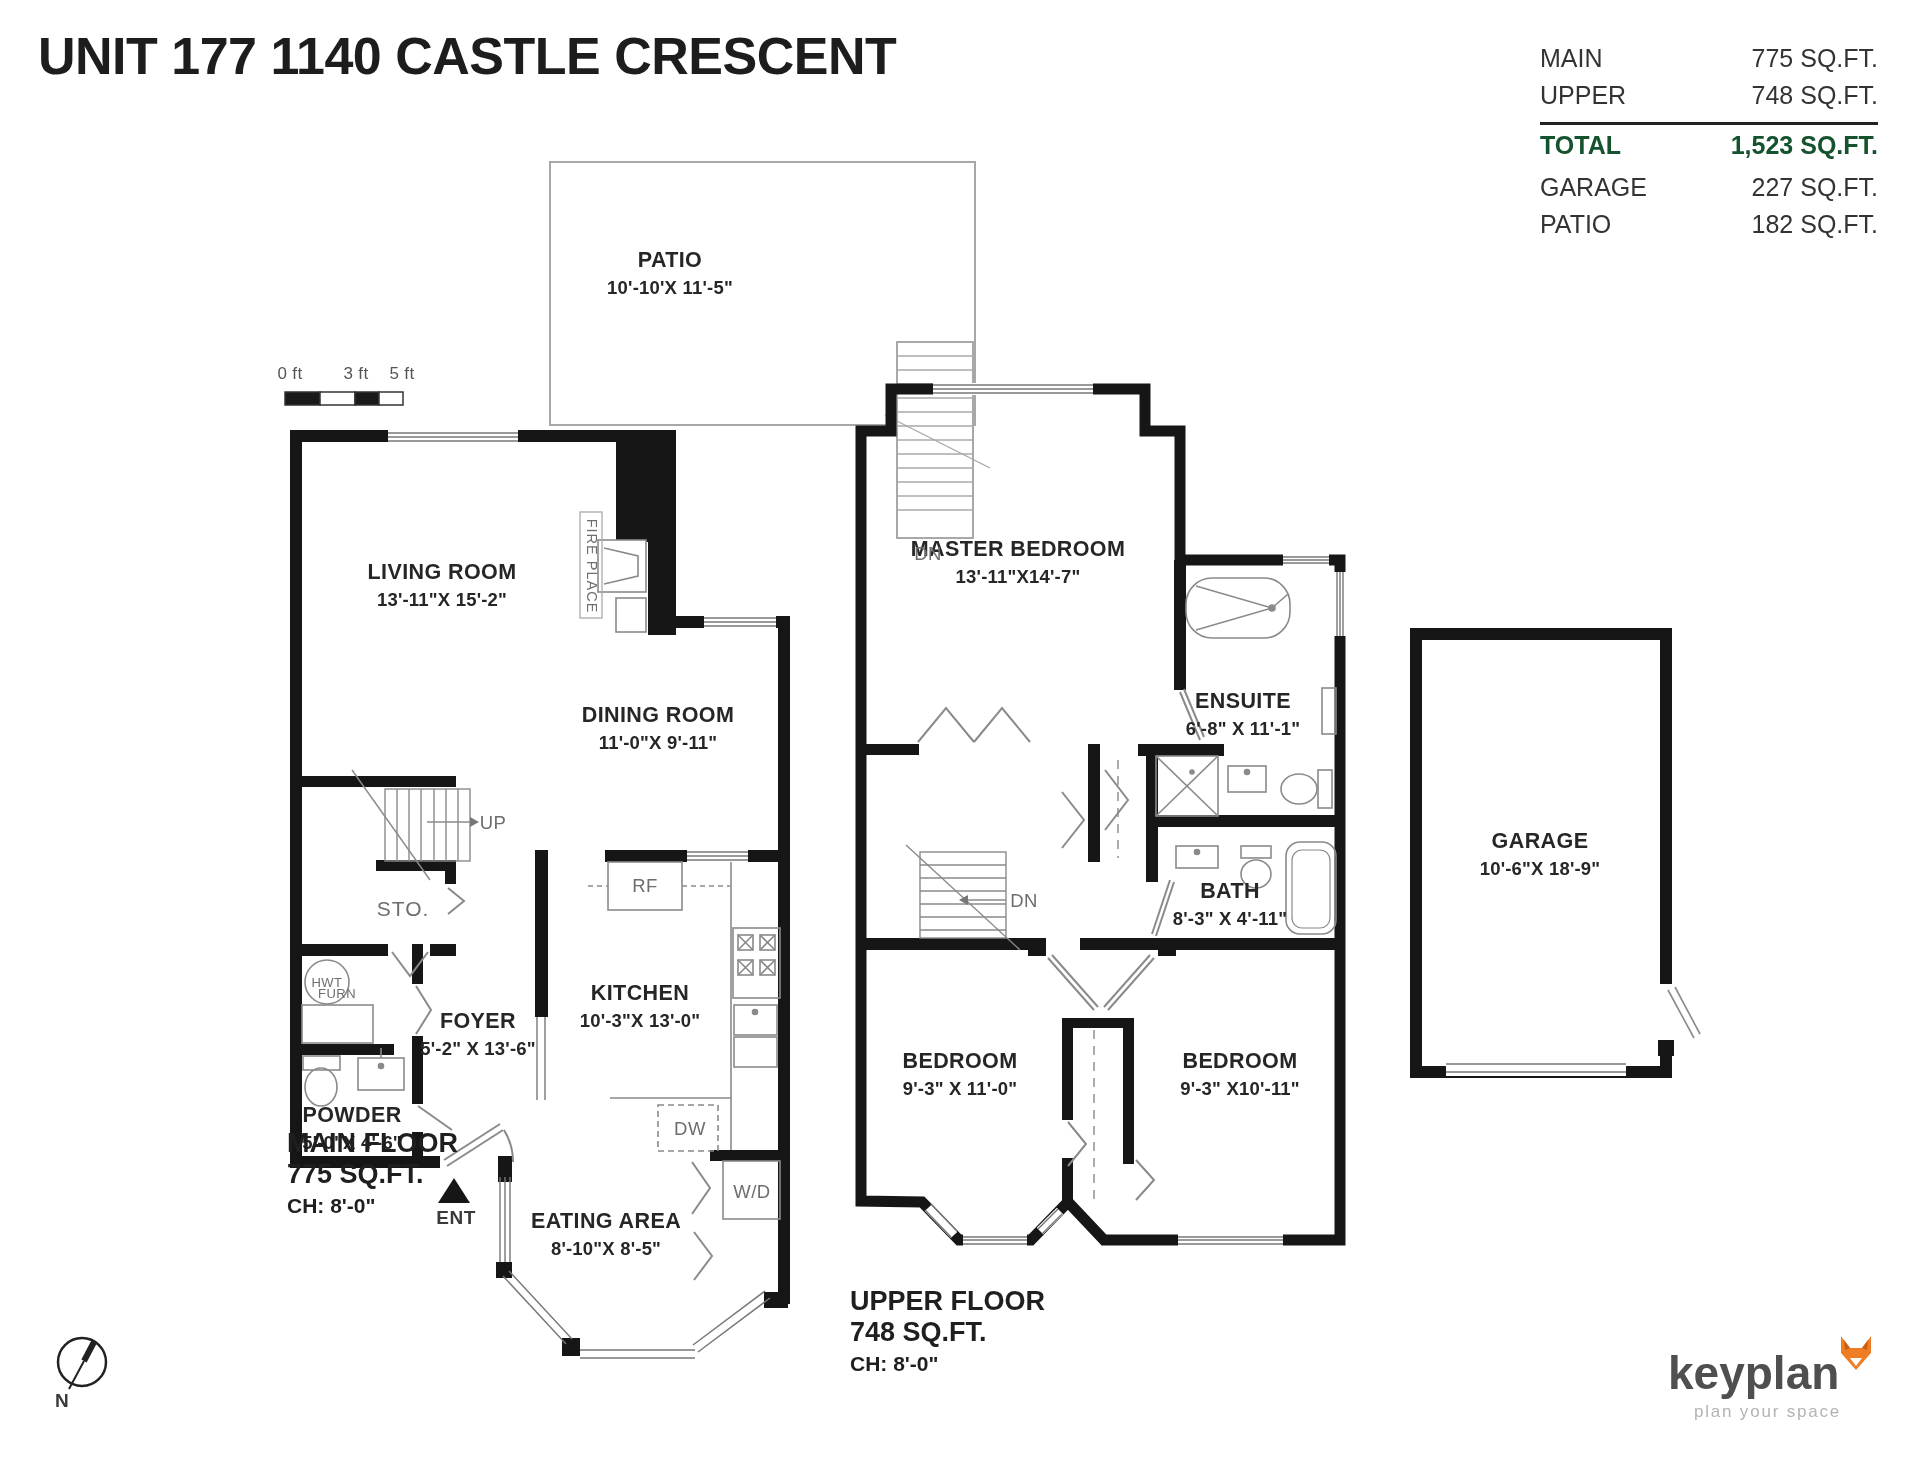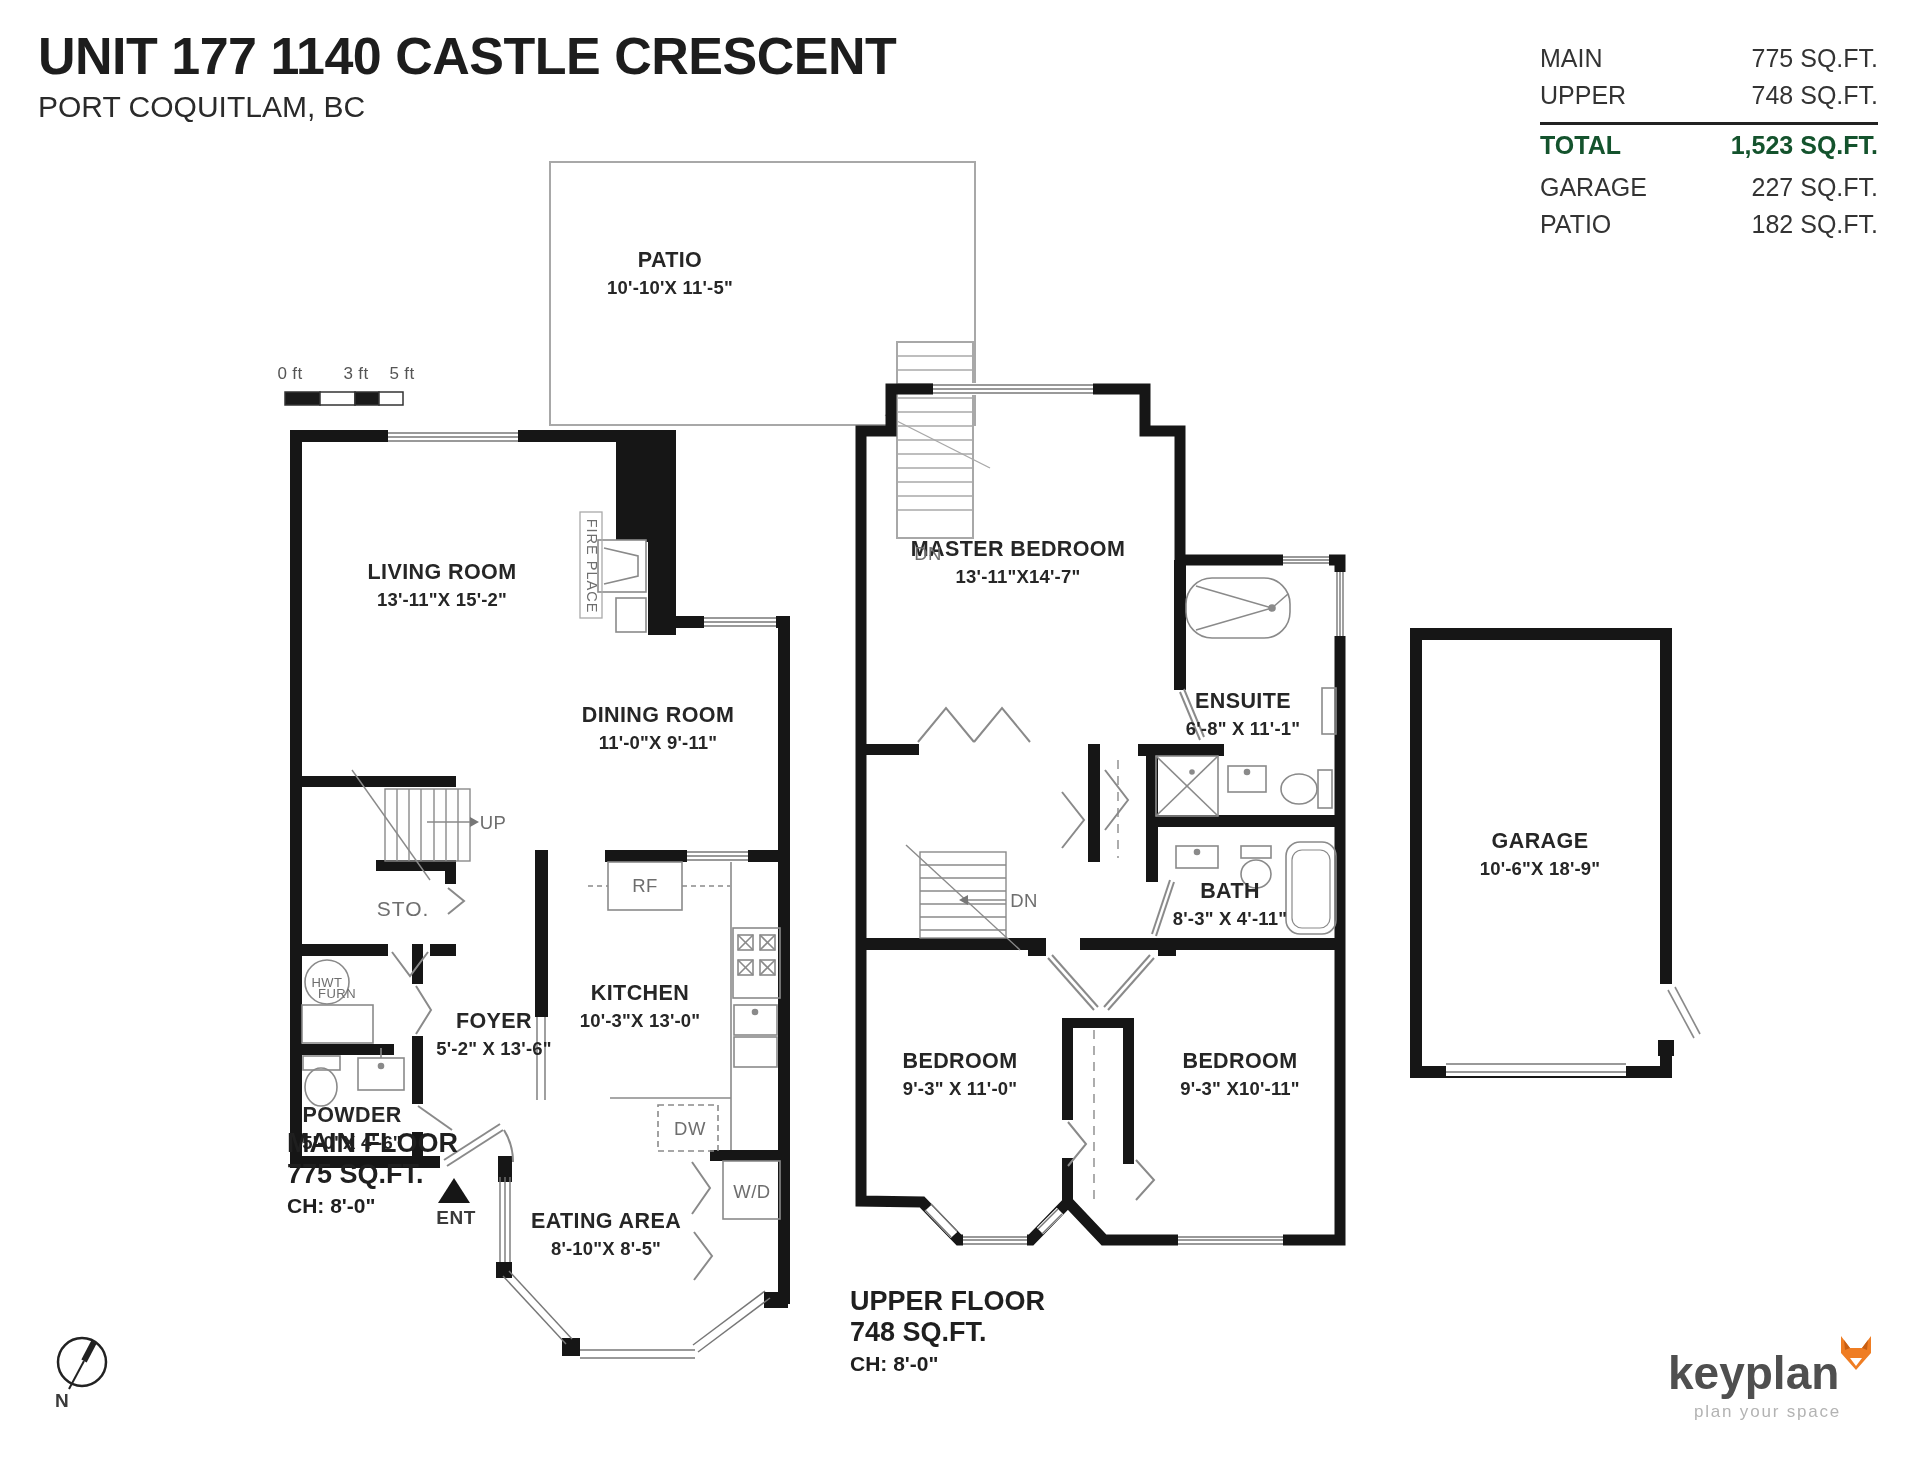--- a/index.html
+++ b/index.html
@@ -355,21 +355,20 @@
   <g>
     <path d="M1841,1336 L1850,1348 L1862,1348 L1871,1336 L1871,1353 L1856,1370 L1841,1353 Z" fill="#ef7d23"></path>
     <path d="M1844,1340 L1850,1348 L1845,1350 Z" fill="#c85e12"></path>
     <path d="M1868,1340 L1862,1348 L1867,1350 Z" fill="#c85e12"></path>
     <path d="M1850,1358 L1862,1358 L1856,1366 Z" fill="#ffffff"></path>
   </g>
 </svg>
 
   <div class="hdr">
     <h1>UNIT 177 1140 CASTLE CRESCENT</h1>
-    <h2>PORT COQUITLAM, BC</h2>
   </div>
 
   <div id="area-table">
       <div class="trow">
         <span class="tlabel">MAIN</span>
         <span class="tvalue">775 SQ.FT.</span>
       </div>
       <div class="trow">
         <span class="tlabel">UPPER</span>
         <span class="tvalue">748 SQ.FT.</span>
@@ -399,21 +398,21 @@
         <div class="t2">13'-11"X 15'-2"</div>
       </div>
       <div class="lbl room" style="left: 658px; top: 703px;">
         <div class="t1">DINING ROOM</div>
         <div class="t2">11'-0"X 9'-11"</div>
       </div>
       <div class="lbl room" style="left: 640px; top: 981px;">
         <div class="t1">KITCHEN</div>
         <div class="t2">10'-3"X 13'-0"</div>
       </div>
-      <div class="lbl room" style="left: 494px; top: 1009px; text-align: center;">
+      <div class="lbl room" style="left: 478px; top: 1009px; text-align: center;">
         <div class="t1">FOYER</div>
         <div class="t2">5'-2" X 13'-6"</div>
       </div>
       <div class="lbl room" style="left: 352px; top: 1103px;">
         <div class="t1">POWDER</div>
         <div class="t2">5'-0"X 4'-6"</div>
       </div>
       <div class="lbl room" style="left: 606px; top: 1209px;">
         <div class="t1">EATING AREA</div>
         <div class="t2">8'-10"X 8'-5"</div>

